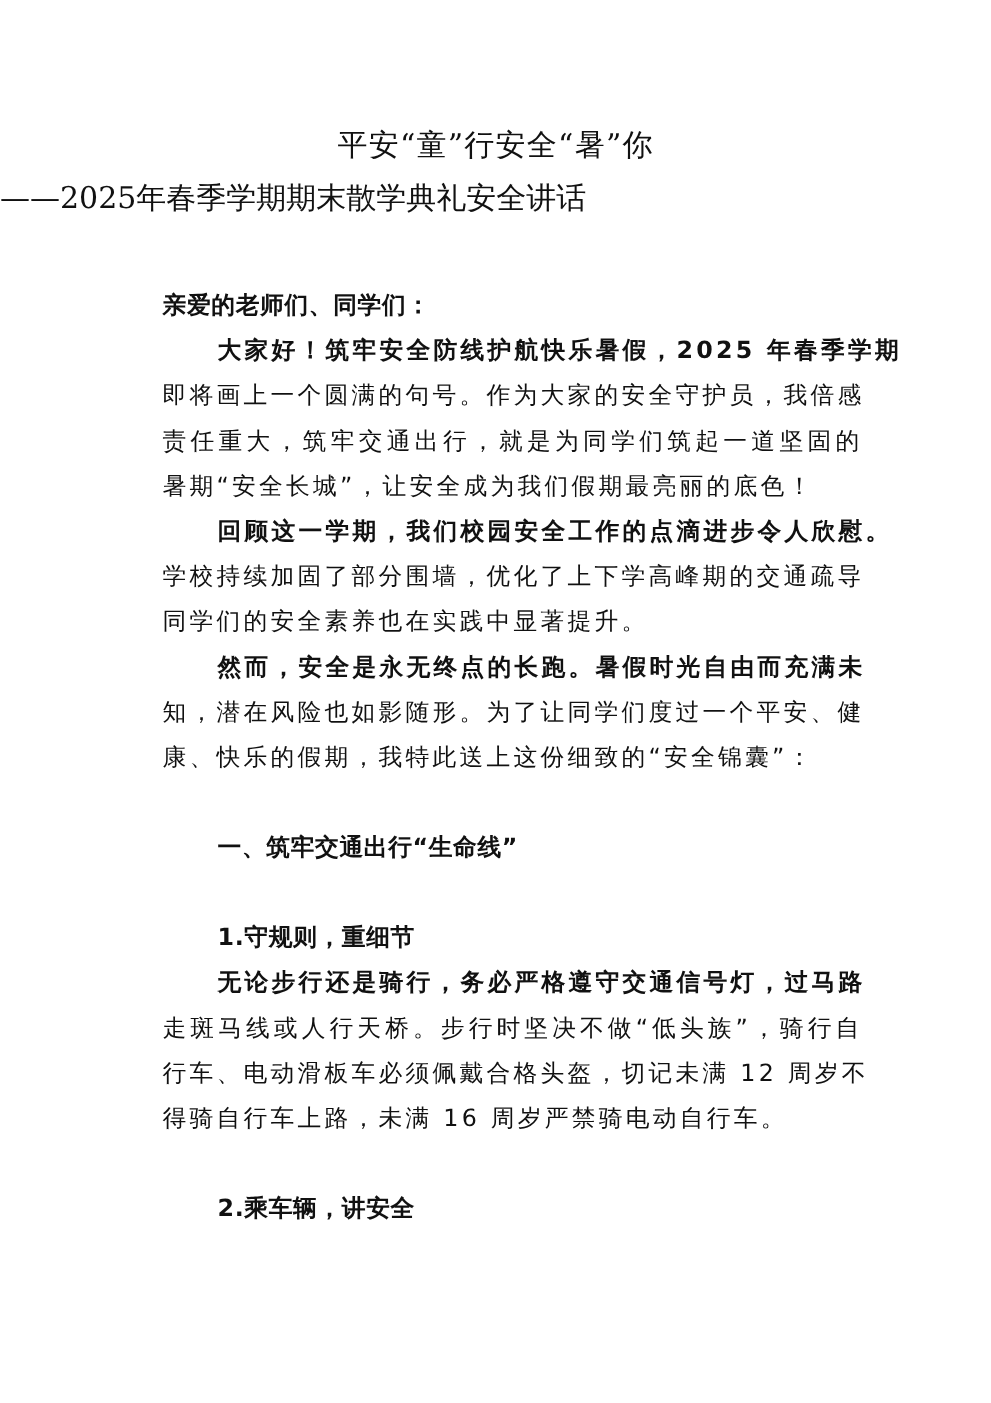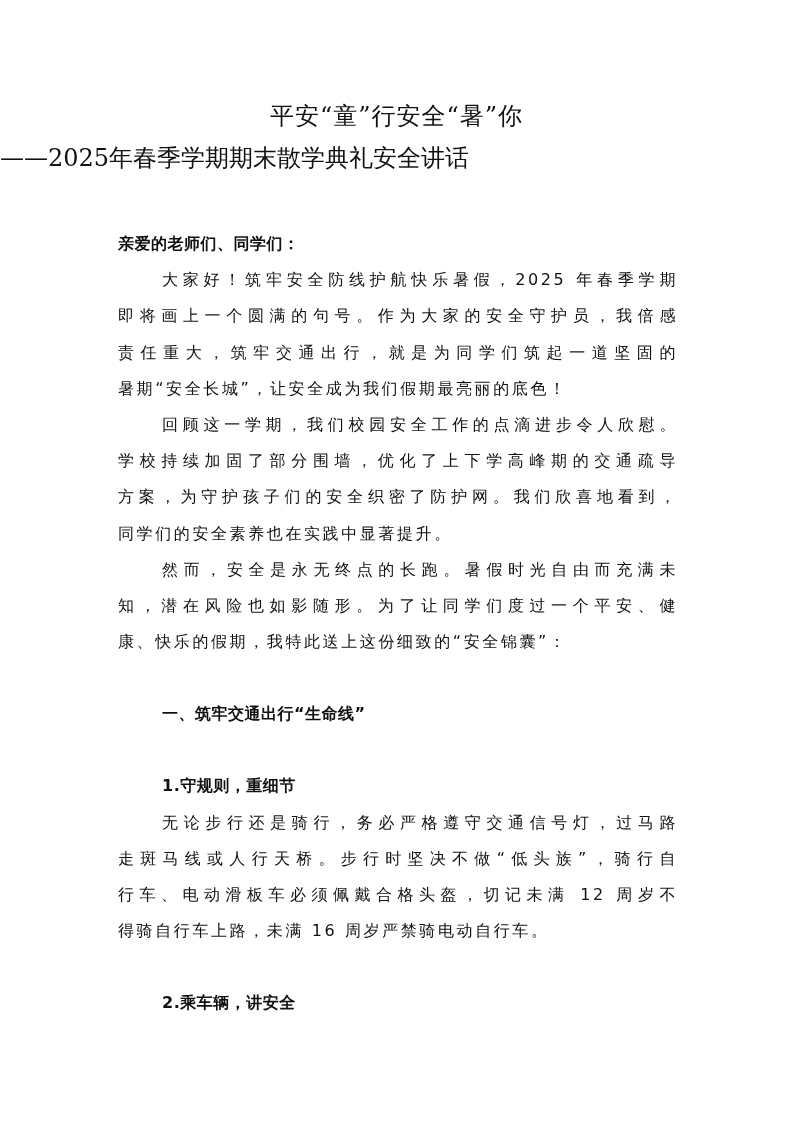--- a/index.html
+++ b/index.html
@@ -36,37 +36,37 @@
       position: absolute;
       left: 0; right: 0;
       top: 141px;
       text-align: left;
       font-size: 24px;
       line-height: 34px;
       font-family: "DejaVu Serif", "Liberation Serif", serif;
     }
     .body-text {
       position: absolute;
-      left: 118px;
+      left: 130px;
       width: 560px;
       top: 226px;
-      font-size: 16px;
+      font-size: 19px;
       line-height: 36.2px;
       font-family: "DejaVu Sans", "Liberation Sans", sans-serif;
     }
     .line {
       display: block;
       height: 36.2px;
       white-space: nowrap;
       letter-spacing: 2.6px;
       text-align: justify;
       text-align-last: justify;
     }
     .line.last { text-align-last: left; }
-    .line.indent { padding-left: 44px; }
+    .line.indent { padding-left: 44px; font-weight: bold; }
     .bold { font-weight: bold; letter-spacing: 0.5px; }
     .heading { font-weight: bold; letter-spacing: 0.5px; margin-top: 36px; }
   </style>
 </head>
 <body>
 
 <div class="page">
 
   <div class="title1">平安“童”行安全“暑”你</div>
   <div class="title2">——2025年春季学期期末散学典礼安全讲话</div>
@@ -78,21 +78,20 @@
     <div>
       <span class="line indent">大家好！筑牢安全防线护航快乐暑假，2025 年春季学期</span>
       <span class="line">即将画上一个圆满的句号。作为大家的安全守护员，我倍感</span>
       <span class="line">责任重大，筑牢交通出行，就是为同学们筑起一道坚固的</span>
       <span class="line last">暑期“安全长城”，让安全成为我们假期最亮丽的底色！</span>
     </div>
 
     <div>
       <span class="line indent">回顾这一学期，我们校园安全工作的点滴进步令人欣慰。</span>
       <span class="line">学校持续加固了部分围墙，优化了上下学高峰期的交通疏导</span>
-      <span class="line">方案，为守护孩子们的安全织密了防护网。我们欣喜地看到，</span>
       <span class="line last">同学们的安全素养也在实践中显著提升。</span>
     </div>
 
     <div>
       <span class="line indent">然而，安全是永无终点的长跑。暑假时光自由而充满未</span>
       <span class="line">知，潜在风险也如影随形。为了让同学们度过一个平安、健</span>
       <span class="line last">康、快乐的假期，我特此送上这份细致的“安全锦囊”：</span>
     </div>
 
     <span class="line indent last heading">一、筑牢交通出行“生命线”</span>

